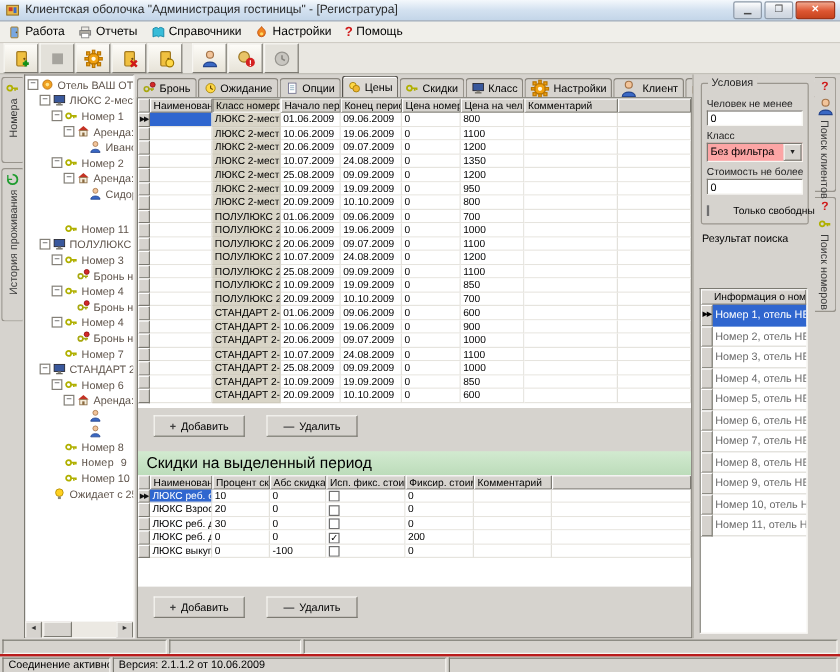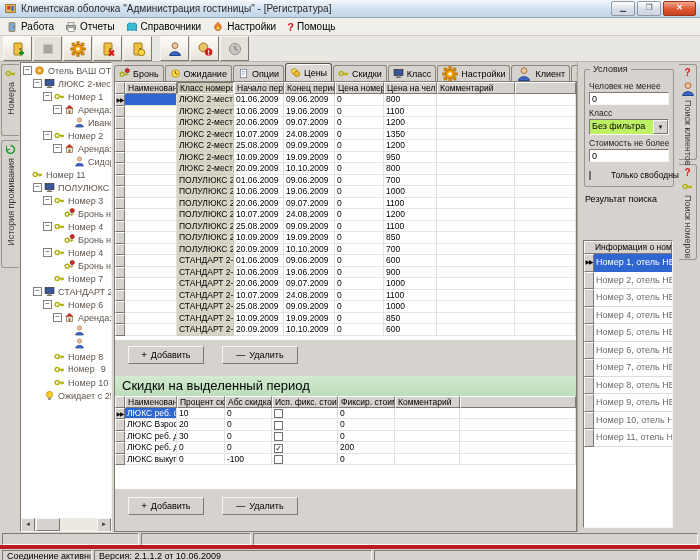--- a/index.html
+++ b/index.html
@@ -90,21 +90,21 @@
   .sep6{height:6px;flex:none;background:#d6d3ce;}
 
   
   #rightpanel{position:absolute;left:577px;top:62px;width:102px;bottom:28px;background:#d6d3ce;
     box-sizing:border-box;padding:4px 5px 4px 6px;border-left:1px solid #aaa69e;}
   .gbox{position:relative;border:1px solid #9a968e;border-radius:2px;padding:8px 4px 6px 4px;margin-top:3px;}
   .gbox .leg{position:absolute;top:-6px;left:5px;background:#d6d3ce;padding:0 3px;font-size:9px;color:#222;}
   .flabel{font-size:8.5px;color:#222;margin:3px 0 1px 0;white-space:nowrap;overflow:hidden;}
   .finput{width:100%;box-sizing:border-box;height:13px;background:#fff;border:1px solid;
     border-color:#7c7a72 #f7f6f2 #f7f6f2 #7c7a72;font-size:9px;padding:0 2px;font-family:"Liberation Sans",sans-serif;}
-  .fselect{display:flex;height:14px;background:#bef264;border:1px solid;border-color:#7c7a72 #f7f6f2 #f7f6f2 #7c7a72;}
+  .fselect{display:flex;height:14px;background:#fca5a5;border:1px solid;border-color:#7c7a72 #f7f6f2 #f7f6f2 #7c7a72;}
   .fselect .val{flex:1;font-size:9px;line-height:12px;padding-left:2px;white-space:nowrap;overflow:hidden;}
   .fselect .drop{width:13px;background:#d6d3ce;font-size:6px;line-height:12px;text-align:center;color:#222;}
   .cbrow{display:flex;align-items:center;gap:20px;margin-top:8px;}
   .cbrow .lbl{font-size:8.5px;white-space:nowrap;}
   #reslabel{font-size:9px;margin:7px 0 2px 1px;}
   #reslist{position:absolute;left:5px;right:6px;top:178px;bottom:4px;background:#fff;box-sizing:border-box;
     border:1px solid;border-color:#7c7a72 #f7f6f2 #f7f6f2 #7c7a72;overflow:hidden;}
   #reshead{height:13px;background:#d6d3ce;border:1px solid;border-color:#fff #7c7a72 #7c7a72 #fff;
     box-sizing:border-box;font-size:8.5px;line-height:11px;padding-left:10px;white-space:nowrap;overflow:hidden;}
   .rrow{height:17.5px;display:flex;box-sizing:border-box;}
@@ -112,21 +112,21 @@
     box-sizing:border-box;font-size:6px;letter-spacing:-1px;text-align:center;line-height:14px;}
   .rrow .rtxt{flex:1;font-size:9px;line-height:16px;color:#6a6a6a;padding-left:2px;white-space:nowrap;
     overflow:hidden;border-bottom:1px solid #dedcd6;}
   .rrow.sel .rtxt{background:#2f66cf;color:#fff;border-bottom-color:#2f66cf;}
 
   
   #midbar{position:absolute;left:0;bottom:15px;width:700px;height:13px;background:#d6d3ce;display:flex;gap:2px;
     padding:1px 2px;box-sizing:border-box;}
   #midbar .cell{height:10px;}
   #statusbar{position:absolute;left:0;bottom:1px;width:700px;height:14px;background:#d6d3ce;display:flex;gap:2px;
-    padding:1px 2px;box-sizing:border-box;border-top:4px solid #b91c1c;}
+    padding:1px 2px;box-sizing:border-box;border-top:2px solid #b91c1c;}
   #statusbar .cell{height:11px;font-size:9px;line-height:10px;padding:0 4px;white-space:nowrap;overflow:hidden;}
 </style>
 </head>
 <body>
 
 <div id="titlebar">
   <span class="ic">
       <svg width="13" height="13" viewBox="0 0 16 16">
         <rect x="2" y="3" width="12" height="10" fill="#e8b84a" stroke="#8a6a20"></rect>
         <rect x="4" y="5" width="4" height="4" fill="#c83a2a"></rect>
@@ -368,21 +368,21 @@
       <div class="titem" style="padding-left: 42px;">
         <span class="tspc"></span>
         <span class="ic">
           <svg width="11" height="11" viewBox="0 0 16 16">
             <circle cx="8" cy="4.4" r="3" fill="#f2c49a" stroke="#a4744a"></circle>
             <path d="M2.4 14.6 C2.4 9.4 13.6 9.4 13.6 14.6 Z" fill="#3a68c4" stroke="#24448c"></path>
           </svg>
         </span>
         <span>Сидоро</span>
       </div>
-      <div class="titem" style="">
+      <div class="titem" style="padding-left: 22px; margin-top: 16px;">
         <span class="tspc"></span>
         <span class="ic">
           <svg width="11" height="11" viewBox="0 0 16 16">
             <circle cx="4.6" cy="8" r="3" fill="none" stroke="#b0b000" stroke-width="2.1"></circle>
             <path d="M7.6 8 H14.4 M11 8 V11 M13.4 8 V10.2" stroke="#b0b000" stroke-width="2" fill="none"></path>
           </svg>
         </span>
         <span>Номер 11</span>
       </div>
       <div class="titem" style="padding-left: 12px;">

